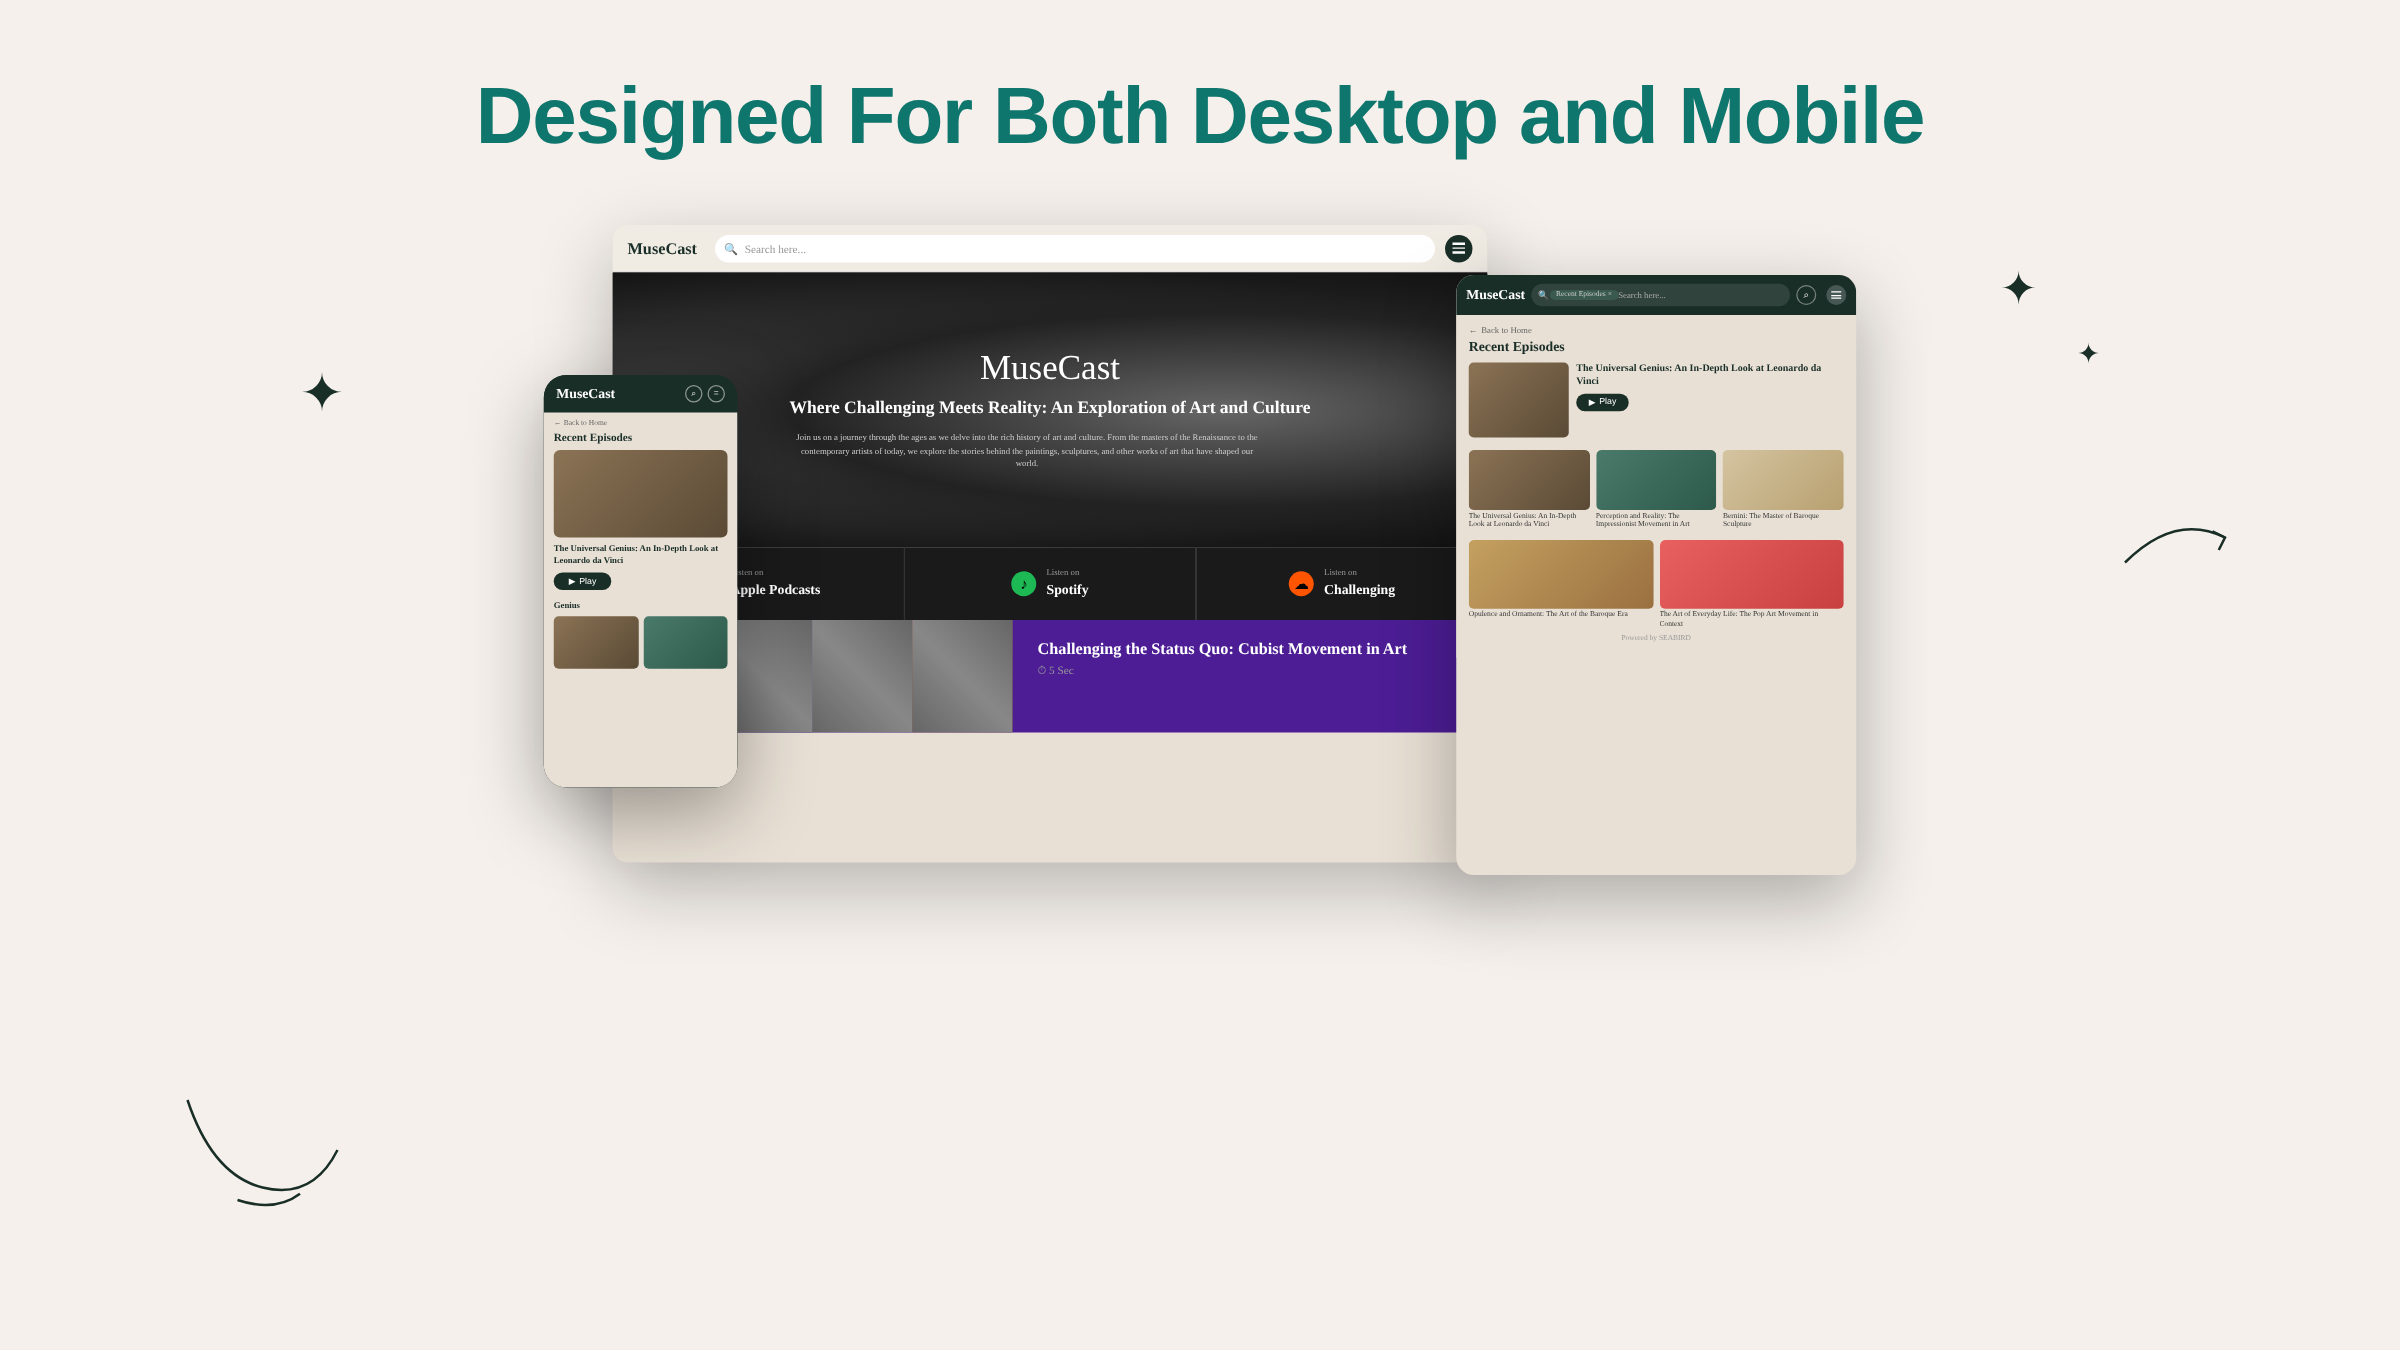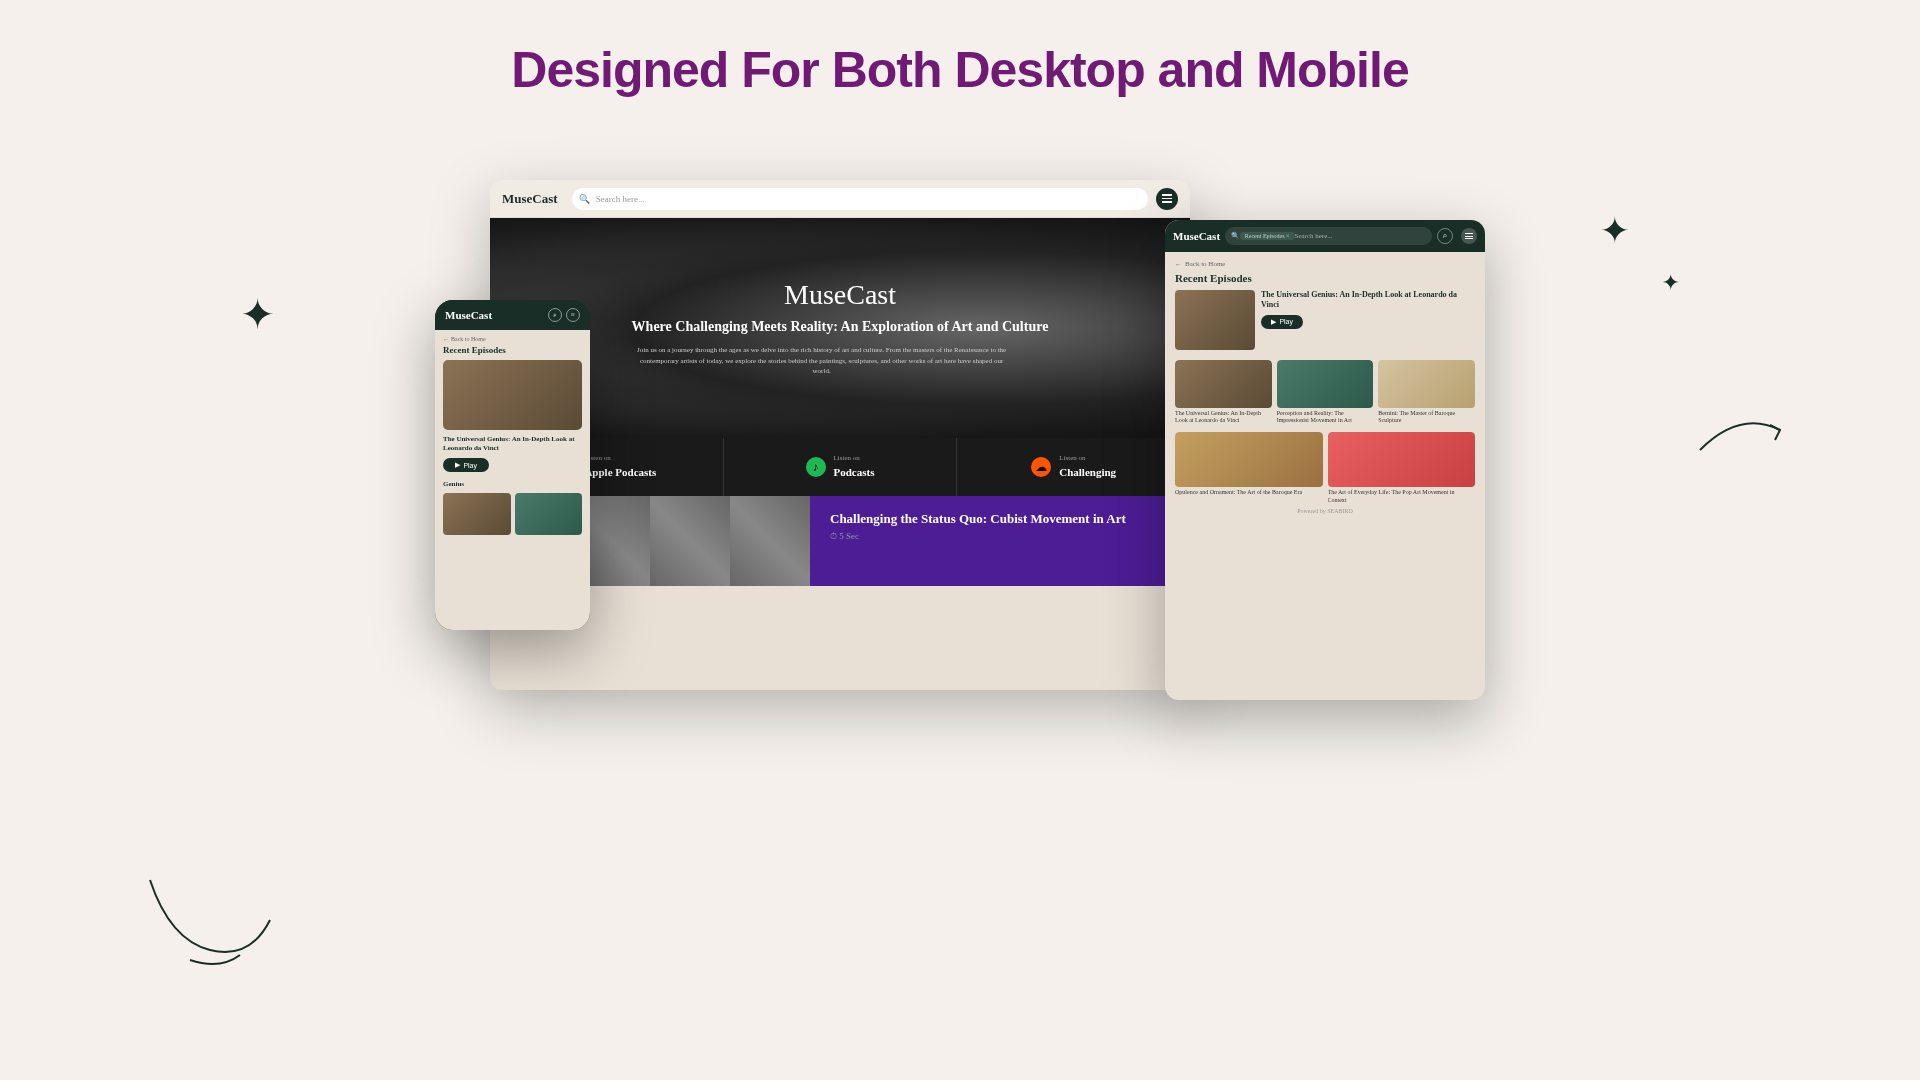--- a/index.html
+++ b/index.html
@@ -8,24 +8,24 @@
       height: 1080px;
       background: #f5f0eb;
       font-family: 'Georgia', serif;
       overflow: hidden;
       position: relative;
     }
 
     
     .page-title {
       text-align: center;
-      padding-top: 41px;
-      font-size: 50px;
+      padding-top: 55px;
+      font-size: 64px;
       font-weight: 800;
-      color: #701a75;
+      color: #0f766e;
       letter-spacing: -1px;
       font-family: 'Arial Black', sans-serif;
     }
 
     
     .sparkle {
       position: absolute;
       color: #1a2e28;
       font-size: 28px;
       pointer-events: none;
@@ -580,39 +580,39 @@
     </div>
 
     <div class="browser-hero">
       <div class="hero-sculpture-bg"></div>
 
       <div style="position:absolute;inset:0;background:radial-gradient(ellipse at 30% 50%,#777 0%,#333 40%,#111 80%);"></div>
       <div style="position:absolute;inset:0;background:radial-gradient(ellipse at 70% 50%,#666 0%,#222 50%,transparent 80%);"></div>
       <div class="hero-content">
         <div class="hero-logo-text">MuseCast</div>
         <div class="hero-title">Where Challenging Meets Reality: An Exploration of Art and Culture</div>
-        <div class="hero-desc">Join us on a journey through the ages as we delve into the rich history of art and culture. From the masters of the Renaissance to the contemporary artists of today, we explore the stories behind the paintings, sculptures, and other works of art here have shaped our world.</div>
+        <div class="hero-desc">Join us on a journey through the ages as we delve into the rich history of art and culture. From the masters of the Renaissance to the contemporary artists of today, we explore the stories behind the paintings, sculptures, and other works of art that have shaped our world.</div>
       </div>
     </div>
 
     <div class="podcast-btns">
 
       <div class="podcast-btn">
         <div class="podcast-icon podcast-icon-apple">🎙</div>
         <div class="podcast-btn-text">
           <span class="listen-on">Listen on</span>
           <span class="platform">Apple Podcasts</span>
         </div>
       </div>
 
       <div class="podcast-btn">
         <div class="podcast-icon podcast-icon-spotify">♪</div>
         <div class="podcast-btn-text">
           <span class="listen-on">Listen on</span>
-          <span class="platform">Podcasts</span>
+          <span class="platform">Spotify</span>
         </div>
       </div>
 
       <div class="podcast-btn">
         <div class="podcast-icon podcast-icon-soundcloud">☁</div>
         <div class="podcast-btn-text">
           <span class="listen-on">Listen on</span>
           <span class="platform">Challenging</span>
         </div>
       </div>

